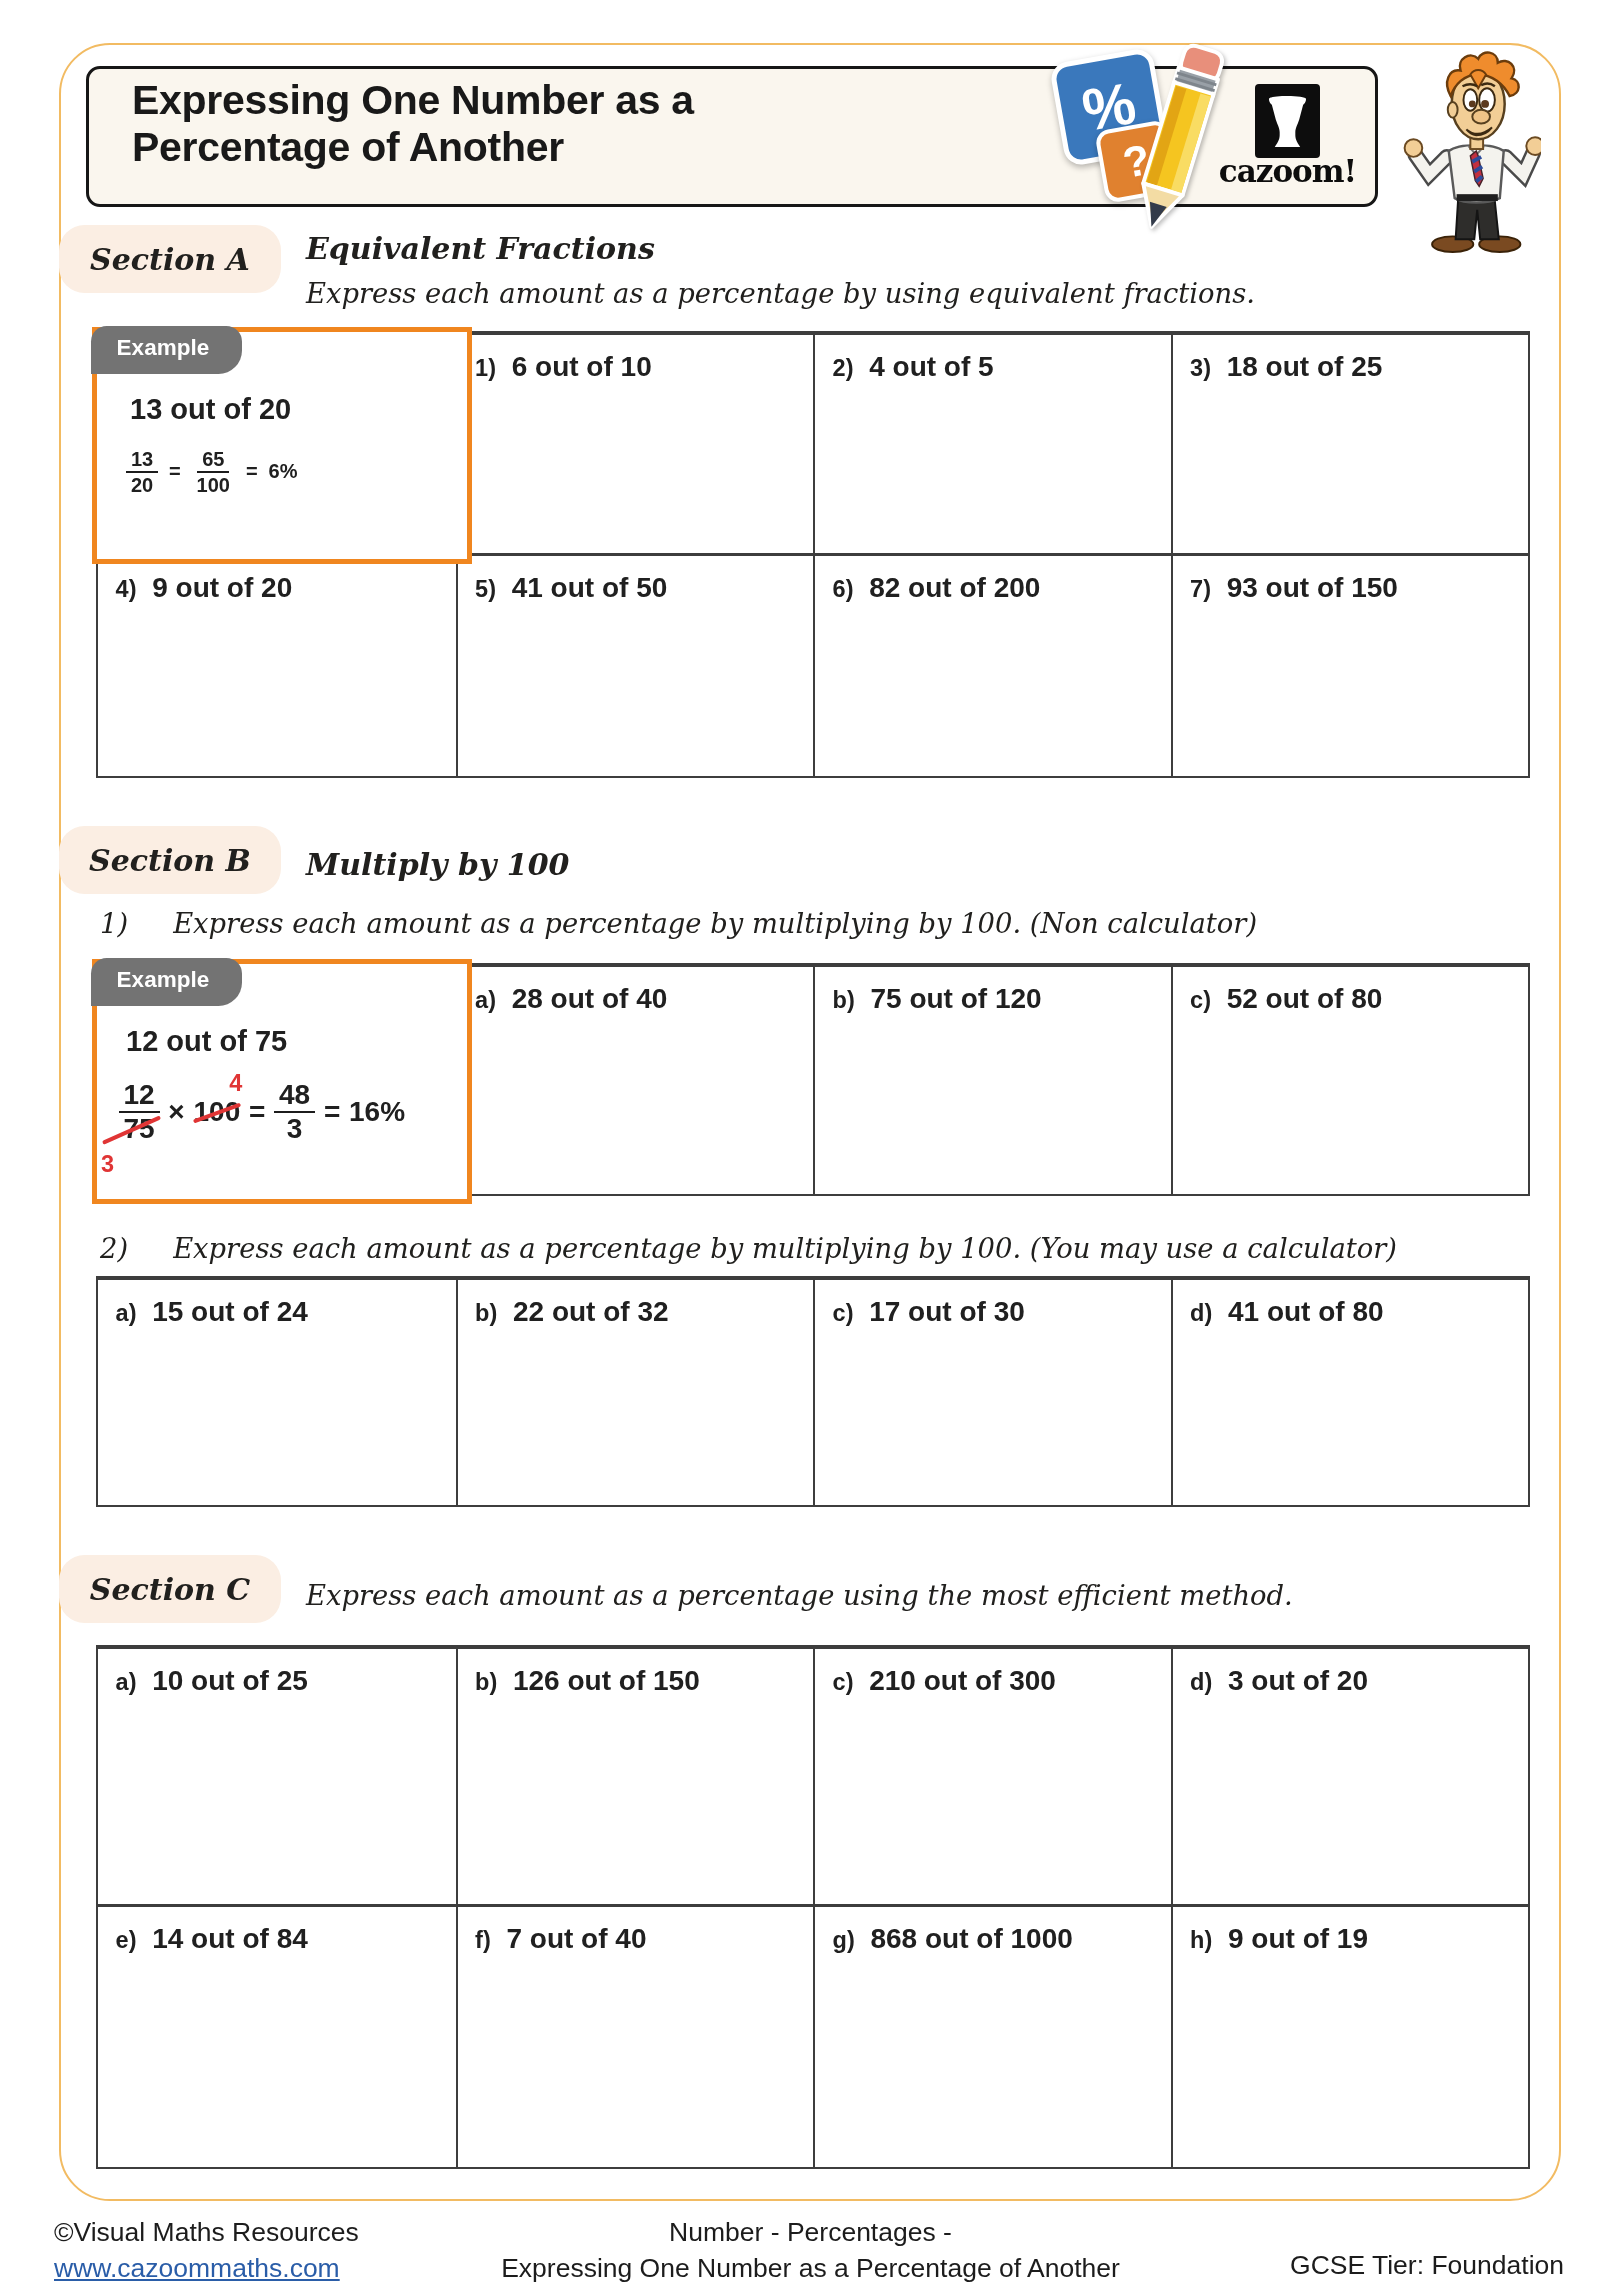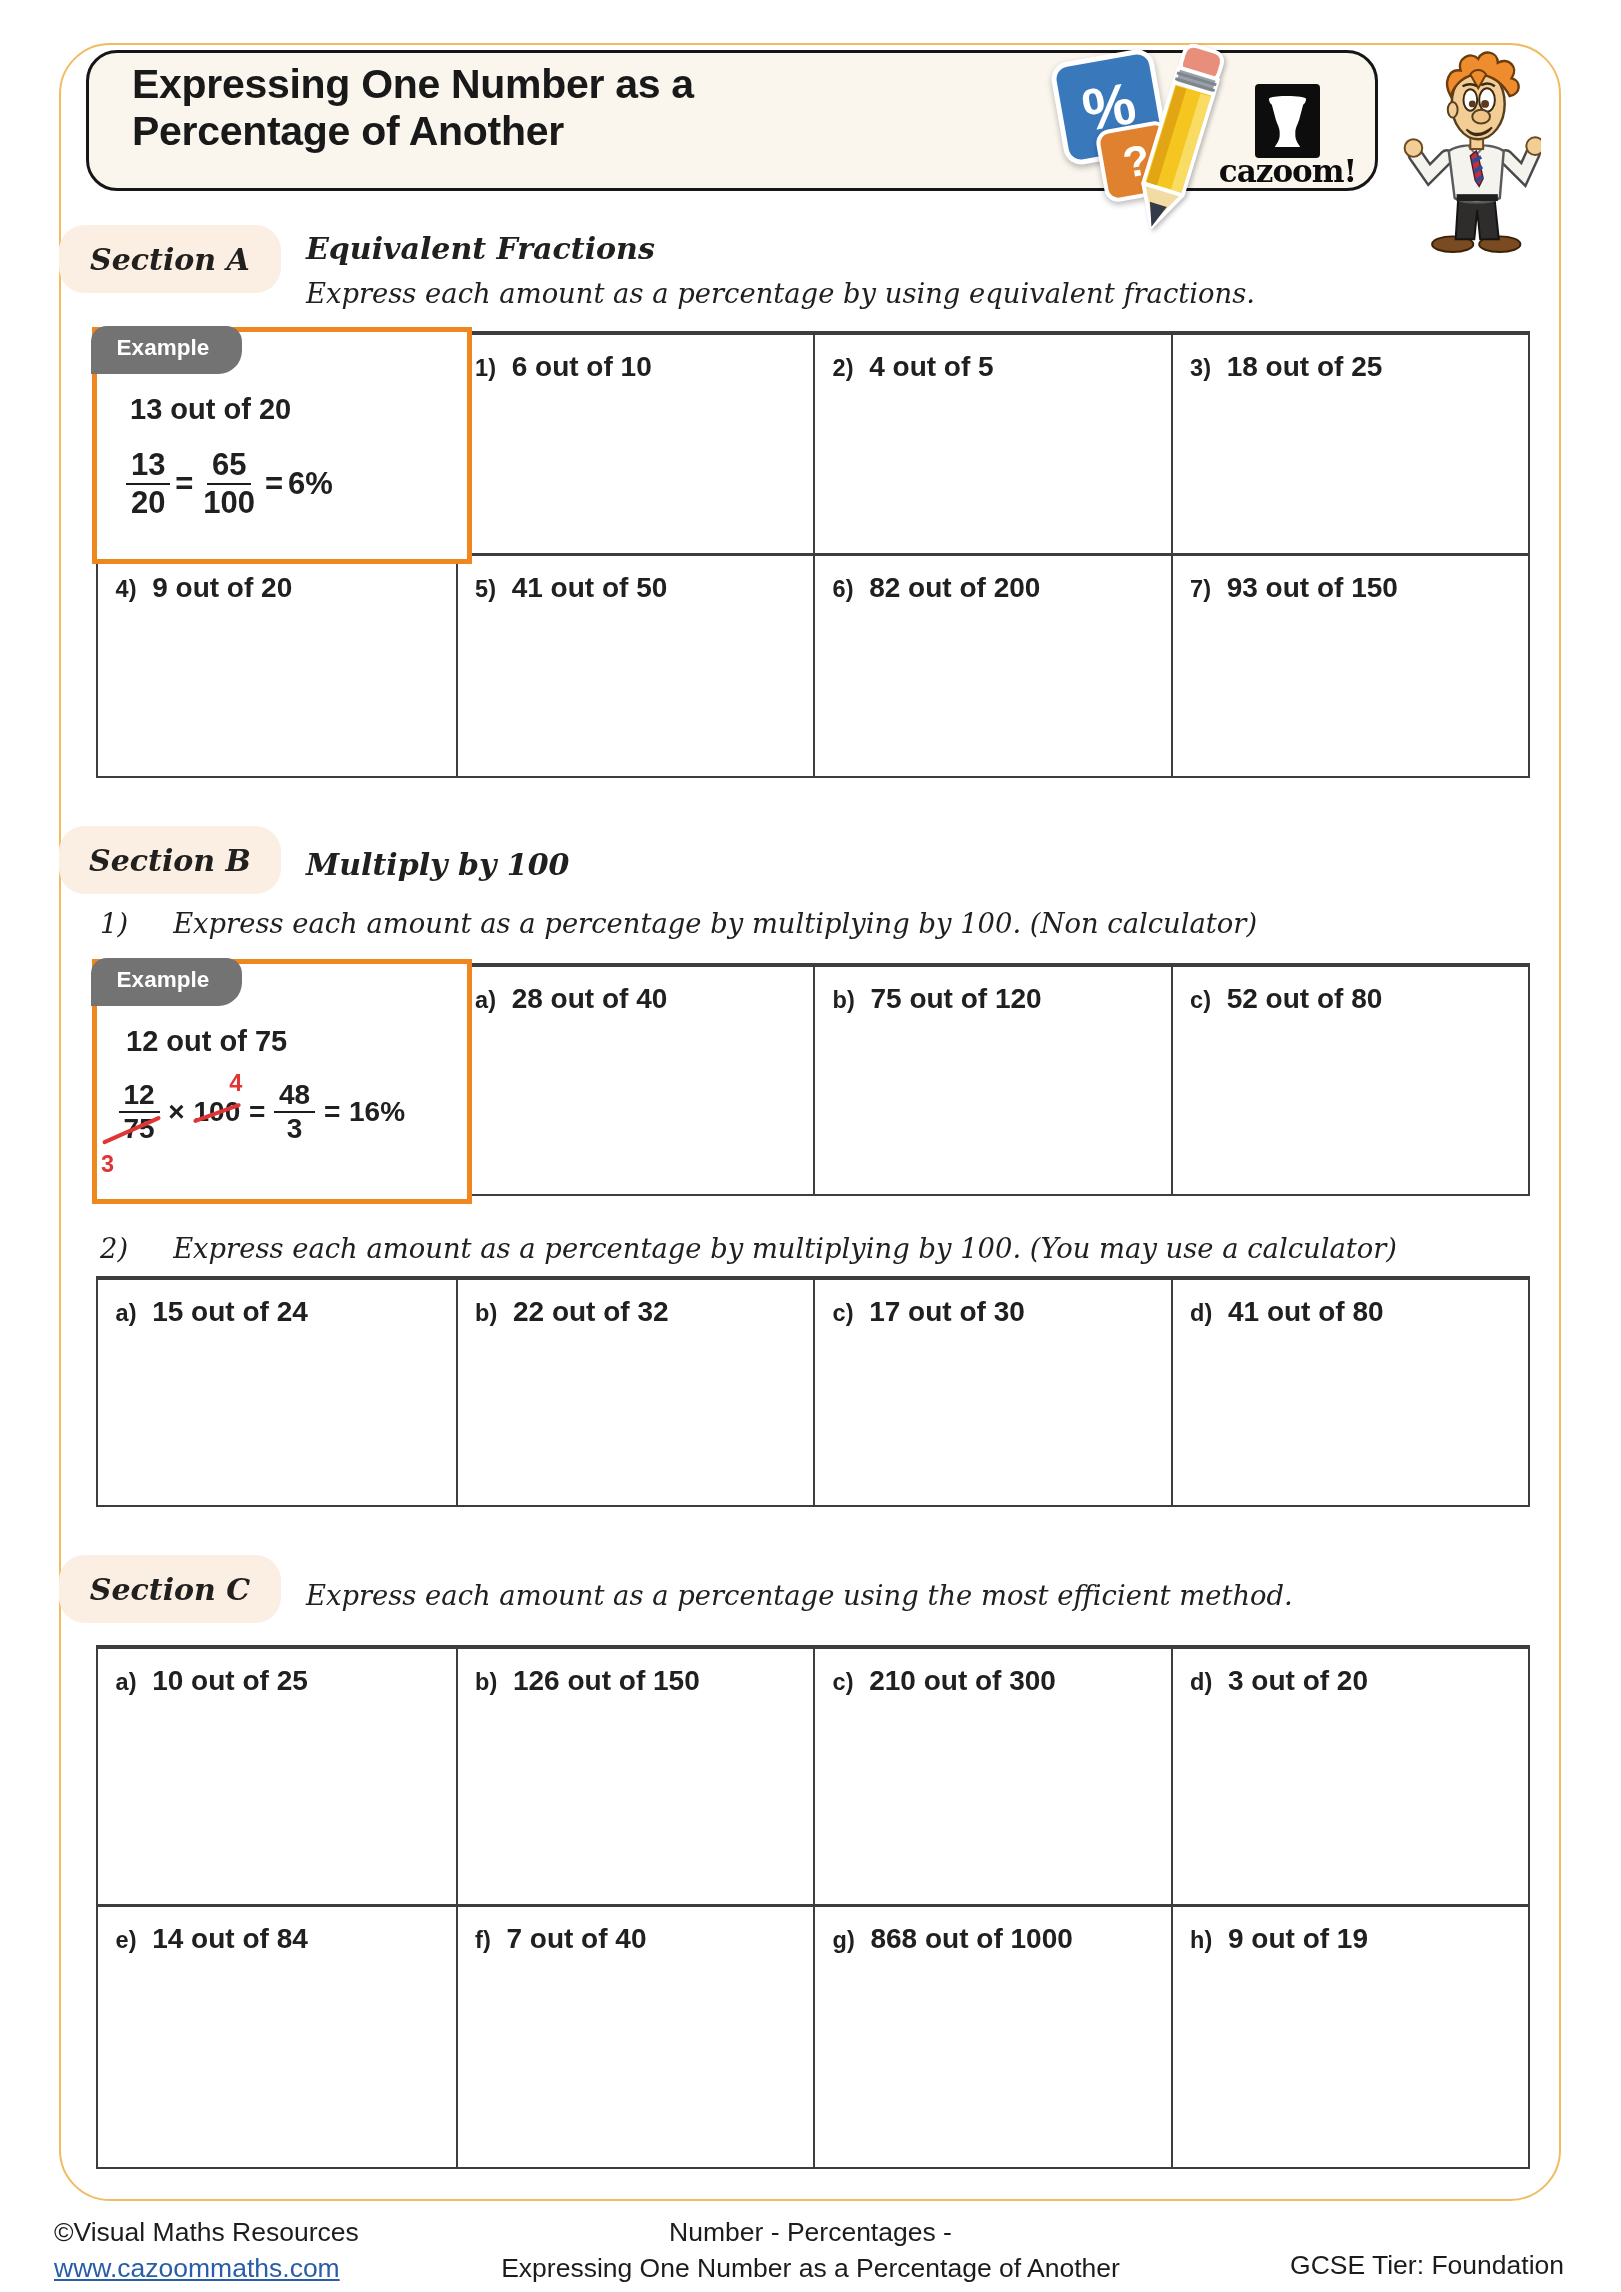--- a/index.html
+++ b/index.html
@@ -4,22 +4,22 @@
 <style>
   html,body {margin:0; padding:0; background:#ffffff;}
   .sheet {position:relative; width:1621px; height:2293px; background:#ffffff; overflow:hidden;
           font-family:"Liberation Sans","DejaVu Sans",sans-serif; color:#1e1e1e;}
 
   
   .page-frame {position:absolute; left:59px; top:43px; width:1498px; height:2154px;
                border:2.9px solid #F2BB62; border-radius:51px;}
 
   
-  .title-box {position:absolute; left:86px; top:50px; width:1286px; height:135px;
-              background:#FAF6EE; border:3.9px solid #161616; border-radius:31px; z-index:1;}
+  .title-box {position:absolute; left:86px; top:66px; width:1286px; height:135px;
+              background:#FAF6EE; border:3.9px solid #161616; border-radius:14px; z-index:1;}
   .title-text {position:absolute; left:43px; top:7.8px; font-size:41px; font-weight:bold;
                line-height:1.16; color:#191919; letter-spacing:-0.3px;}
   .card-percent {position:absolute; left:1057px; top:55px; width:94px; height:94px; background:#3A78BC;
                  border:5.9px solid #fff; border-radius:17.6px; transform:rotate(-10deg);
                  display:flex; align-items:center; justify-content:center;
                  font-size:59px; font-weight:bold; color:#fff; z-index:3; box-shadow:0 2.9px 5.9px rgba(0,0,0,.28);}
   .card-question {position:absolute; left:1100px; top:125px; width:65px; height:65px; background:#E0812F;
                   border:4.9px solid #fff; border-radius:13.7px; transform:rotate(-10deg);
                   display:flex; align-items:center; justify-content:center;
                   font-size:43px; font-weight:bold; color:#fff; z-index:3; box-shadow:0 2.9px 5.9px rgba(0,0,0,.28);}
@@ -64,22 +64,22 @@
   .qnum {font-size:23.5px; font-weight:bold; color:#202020;}
   .qtext {font-size:28px; font-weight:bold; color:#202020;}
 
   
   .example-box {position:absolute; background:#fff; border:5.9px solid #F0861F; z-index:2;}
   #example-a {left:92px; top:327px; width:370px; height:227px;}
   #example-b {left:92px; top:959px; width:370px; height:235px;}
   .ex-tab {position:absolute; left:-5.9px; top:-5.9px; background:#737373; color:#fff; font-size:22.5px;
            font-weight:bold; padding:8.8px 33px 12.7px 25.5px; border-radius:15.7px 15.7px 23.5px 0;text-align:center;}
   .ex-problem {margin:61px 0 0 33px; font-size:29px; font-weight:bold; color:#202020;}
-  .ex-math {margin:21.6px 0 0 29px; display:flex; align-items:center; gap:5px;
-            font-size:31px; font-weight:bold; color:#202020;}
+  .ex-math {margin:21.6px 0 0 29px; display:flex; align-items:center; gap:11px;
+            font-size:20px; font-weight:bold; color:#202020;}
   #example-b .ex-problem {margin-left:29px;}
   #example-b .ex-math {margin-left:21.6px; gap:8.8px; font-size:28px;}
   .frac {display:inline-flex; flex-direction:column; align-items:center; line-height:1.1; position:relative;}
   .frac .fnum {padding:0 4.9px 1px; border-bottom:2.9px solid #1c1c1c;}
   .frac .fden {padding:1px 4.9px 0;}
   .strike-den .fden {position:relative;}
   .strike-den .fden::after {content:""; position:absolute; left:-45%; right:-10%; top:46%; height:3.9px;
                             background:#E03535; transform:rotate(-24deg); border-radius:2px;}
   .red-bottom {position:absolute; left:-17.6px; bottom:-33px; color:#E03535; font-size:23.5px; font-style:normal;}
   .hundred {position:relative; display:inline-block;}

